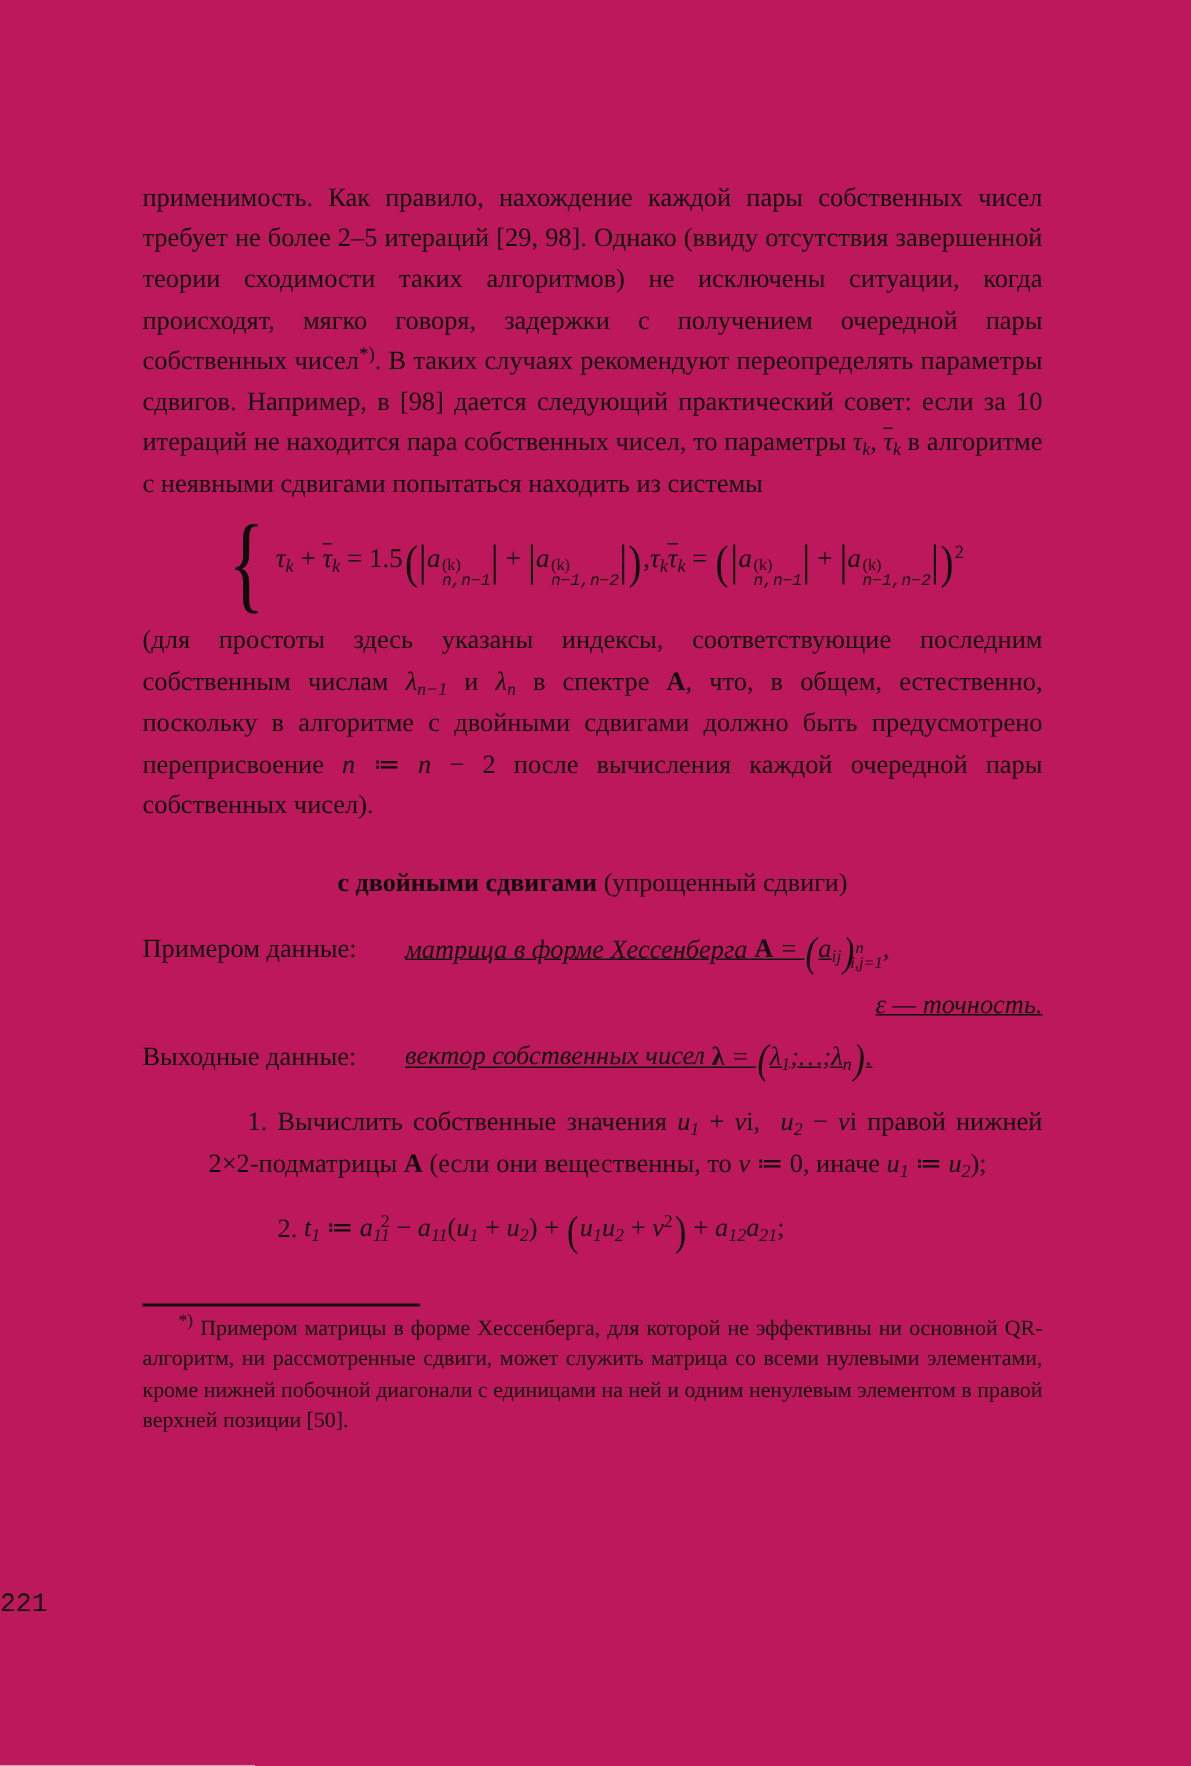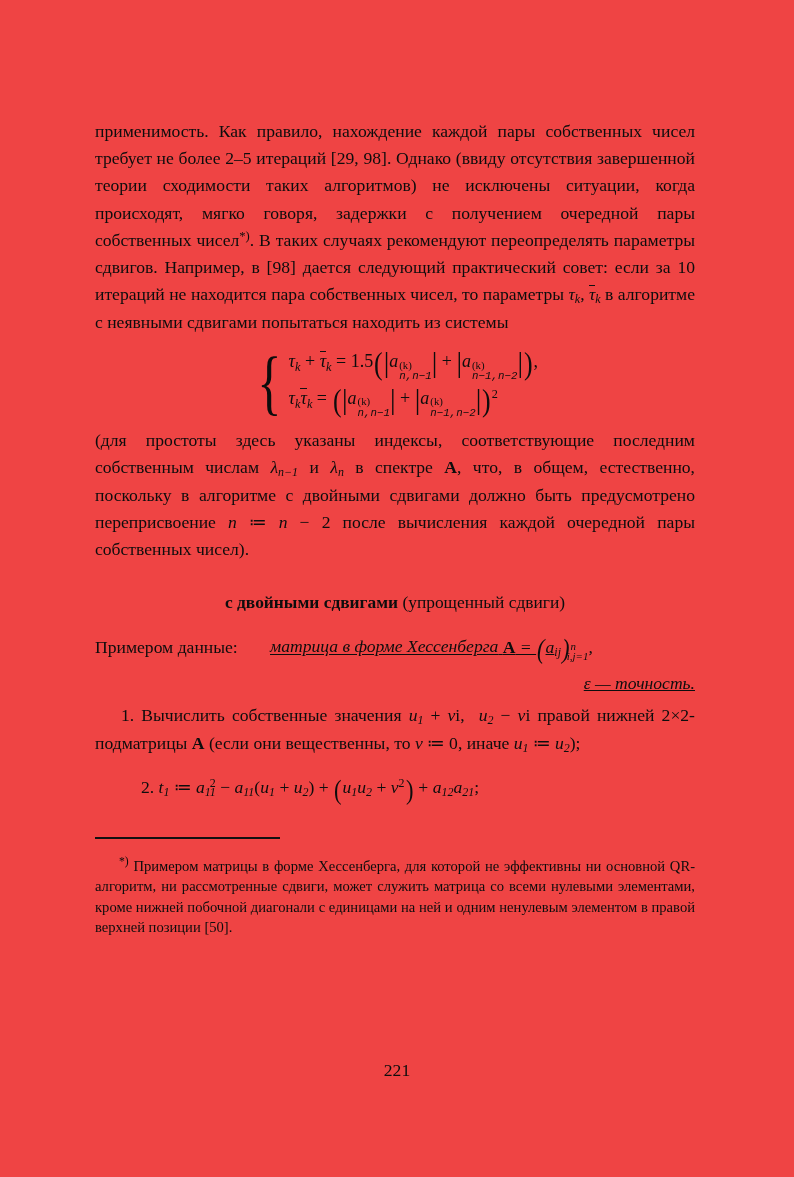--- a/index.html
+++ b/index.html
@@ -13,21 +13,21 @@
     position: relative;
     font-family: "Liberation Serif", serif;
     color: #0d0d0d;
     overflow: hidden;
   }
   .page {
     position: absolute;
     left: 0; top: 0;
     width: 794px;
     height: 1177px;
-    background: #ef4444;
+    background: #be185d;
   }
   .content {
     position: absolute;
     left: 95px;
     top: 118px;
     width: 600px;
   }
   p.body-par {
     margin: 0;
     font-size: 17.6px;
@@ -48,21 +48,21 @@
   }
   .brace {
     font-size: 72px;
     line-height: 0.82;
     font-family: "Liberation Serif", serif;
     transform: scaleX(0.7);
     margin-right: 2px;
   }
   .sys-rows {
     display: flex;
-    flex-direction: column;
+    flex-direction: row;
     gap: 0;
   }
   .eqrow {
     font-family: "Liberation Serif", serif;
     font-size: 18px;
     white-space: nowrap;
   }
   i.var { font-style: italic; }
   .sub {
     font-size: 0.68em;
@@ -118,49 +118,50 @@
     text-decoration: underline;
   }
   .io-line2 {
     padding-left: 175px;
     text-align: right;
   }
   .steps {
     font-size: 17.6px;
     line-height: 1.545;
     text-align: justify;
+    margin-left: 44px;
   }
   .step1 { text-indent: 26px; }
   .step2 {
     margin-top: 8px;
     padding-left: 46px;
   }
   .footnote-rule {
     margin-top: 26px;
     width: 185px;
     height: 1.4px;
     background: #111;
   }
   .footnote {
-    margin-top: 15px;
+    margin-top: 2px;
     font-size: 14.6px;
     line-height: 1.42;
     text-align: justify;
   }
   .footnote .fnmark {
     font-size: 0.8em;
     vertical-align: 0.5em;
   }
   .pagenum {
     position: absolute;
     left: 0;
     right: 0;
     top: 1060px;
-    text-align: center;
-    font-size: 17.6px;
+    font-size: 17.6px;
+    font-family: Liberation Mono, monospace;
   }
   .nowrap { white-space: nowrap; }
   sup.fn {
     font-size: 0.72em;
     vertical-align: 0.5em;
   }
   .frac-paren {
     display: inline-block;
     font-size: 1.6em;
     vertical-align: -0.2em;
@@ -232,20 +233,24 @@
     <div class="heading">
       <div><span>с двойными сдвигами</span> <span class="normal">(упрощенный сдвиги)</span></div>
     </div>
 
     <div class="io-block">
       <div class="io-line">
         <span class="io-label">Примером данные:</span>
         <span class="io-val"><span>матрица в форме Хессенберга</span> <span class="nowrap"><b style="font-style:normal">A</b> = <span class="frac-paren">(</span><i>a</i><span class="sub">ij</span><span class="frac-paren">)</span><span class="matsup">n</span><span class="matsub" style="margin-left:-9px">i,j=1</span>,</span></span>
       </div>
       <div class="io-line2 io-val"><i>ε — точность.</i></div>
+      <div class="io-line" style="margin-top:4px">
+        <span class="io-label">Выходные данные:</span>
+        <span class="io-val"><span>вектор собственных чисел</span> <span class="nowrap"><b style="font-style:normal">λ</b> = <span class="frac-paren">(</span><i>λ</i><span class="sub">1</span>;…;<i>λ</i><span class="sub">n</span><span class="frac-paren">)</span>.</span></span>
+      </div>
     </div>
 
     <div class="steps">
       <p class="step1" style="margin:6px 0 0 0">
         <span>1. Вычислить собственные значения</span>
         <span class="nowrap"><i class="var">u</i><span class="sub">1</span> + <i class="var">v</i>i,&nbsp; <i class="var">u</i><span class="sub">2</span> − <i class="var">v</i>i</span>
         <span>правой нижней 2×2-подматрицы</span>
         <b>A</b>
         <span>(если они вещественны, то</span>
         <span class="nowrap"><i class="var">v</i> ≔ 0,</span>

